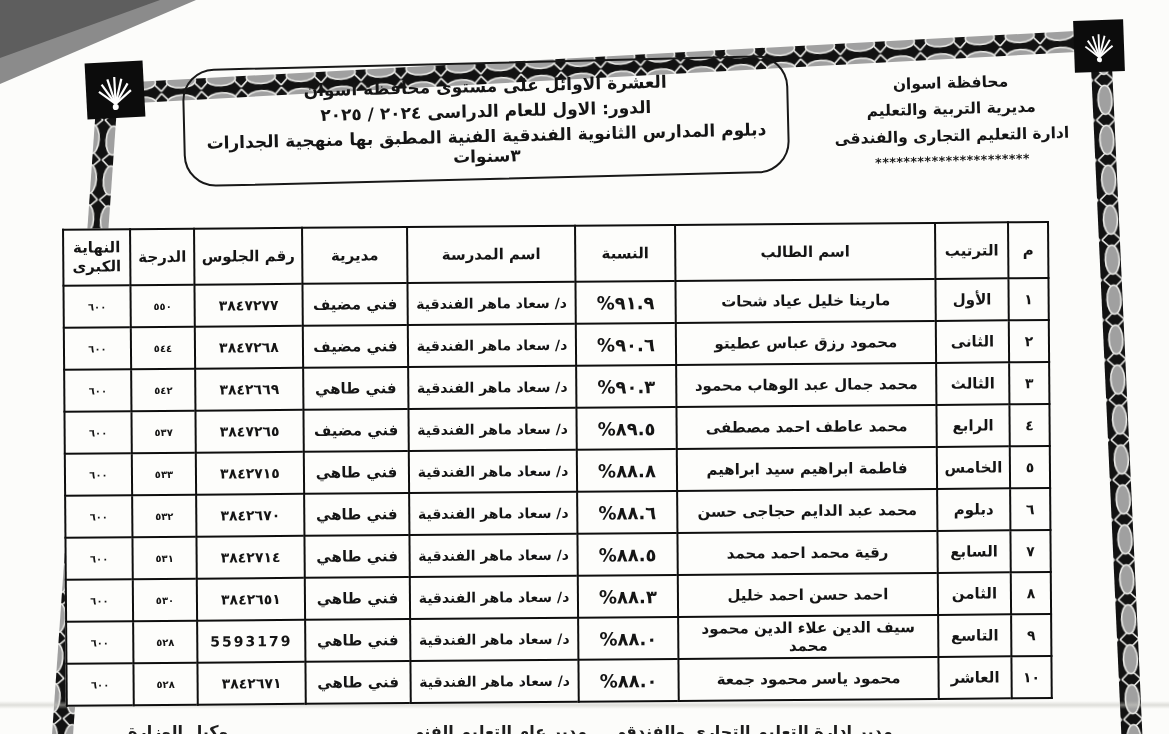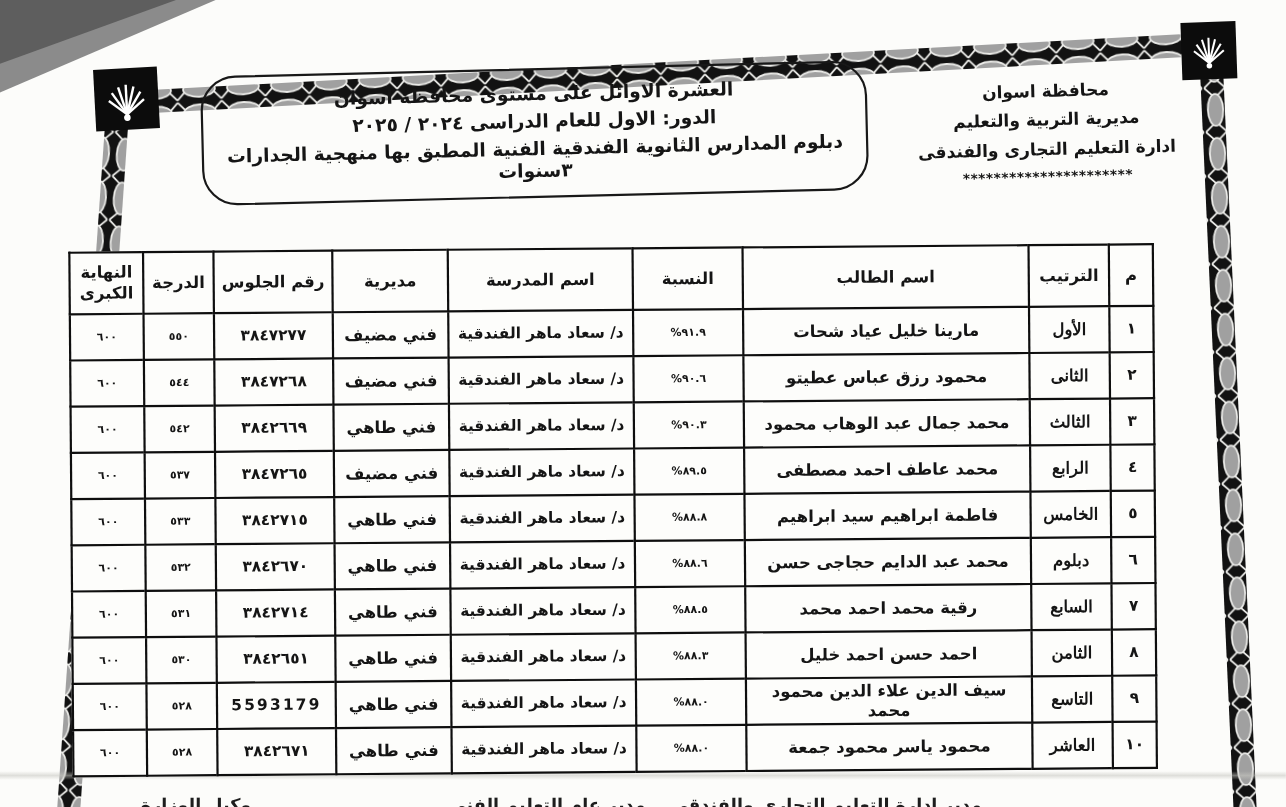--- a/index.html
+++ b/index.html
@@ -32,23 +32,23 @@
     border-collapse:collapse;background:#fdfdfb;
     transform:rotate(-0.45deg);transform-origin:right top;
   }
   .results th,.results td{
     border:2.2px solid #0e0e0e;text-align:center;vertical-align:middle;
     font-weight:bold;padding:0 3px;
   }
   .results thead th{height:54px;font-size:15px;line-height:1.25;}
   .results td{height:40px;}
   .c-no{font-size:14px;}
-  .c-rank{font-size:15px;font-family:Liberation Serif, serif;}
+  .c-rank{font-size:15px;}
   .c-student{font-size:15px;}
-  .c-pct{font-size:10px;}
+  .c-pct{font-size:18px;}
   .c-school{font-size:14px;}
   .c-prog{font-size:15px;}
   .c-seat{font-size:14px;letter-spacing:2px;}
   .c-grade,.c-max{font-size:10px;letter-spacing:1px;}
   
   .smear{
     position:absolute;left:0;top:701px;width:1169px;height:8px;z-index:1;
     background:linear-gradient(to bottom,rgba(0,0,0,0) 0%,#c6c6c0 50%,rgba(0,0,0,0) 100%);
     opacity:.55;
   }

